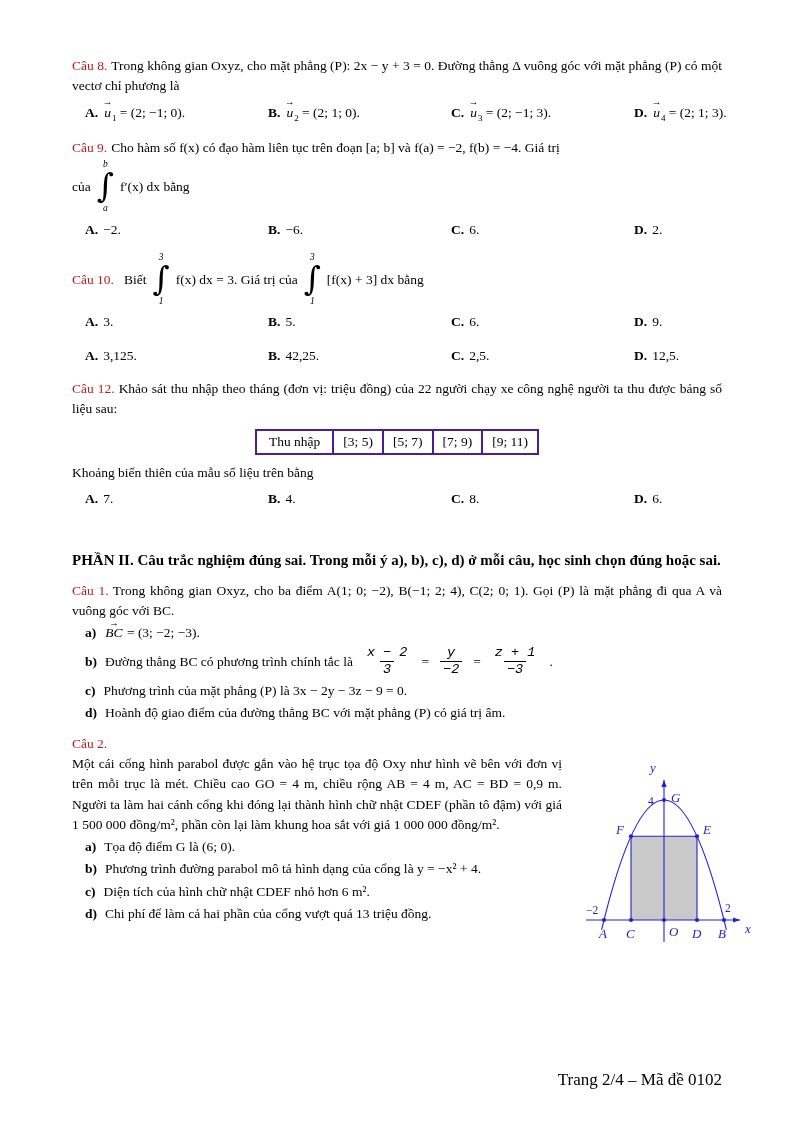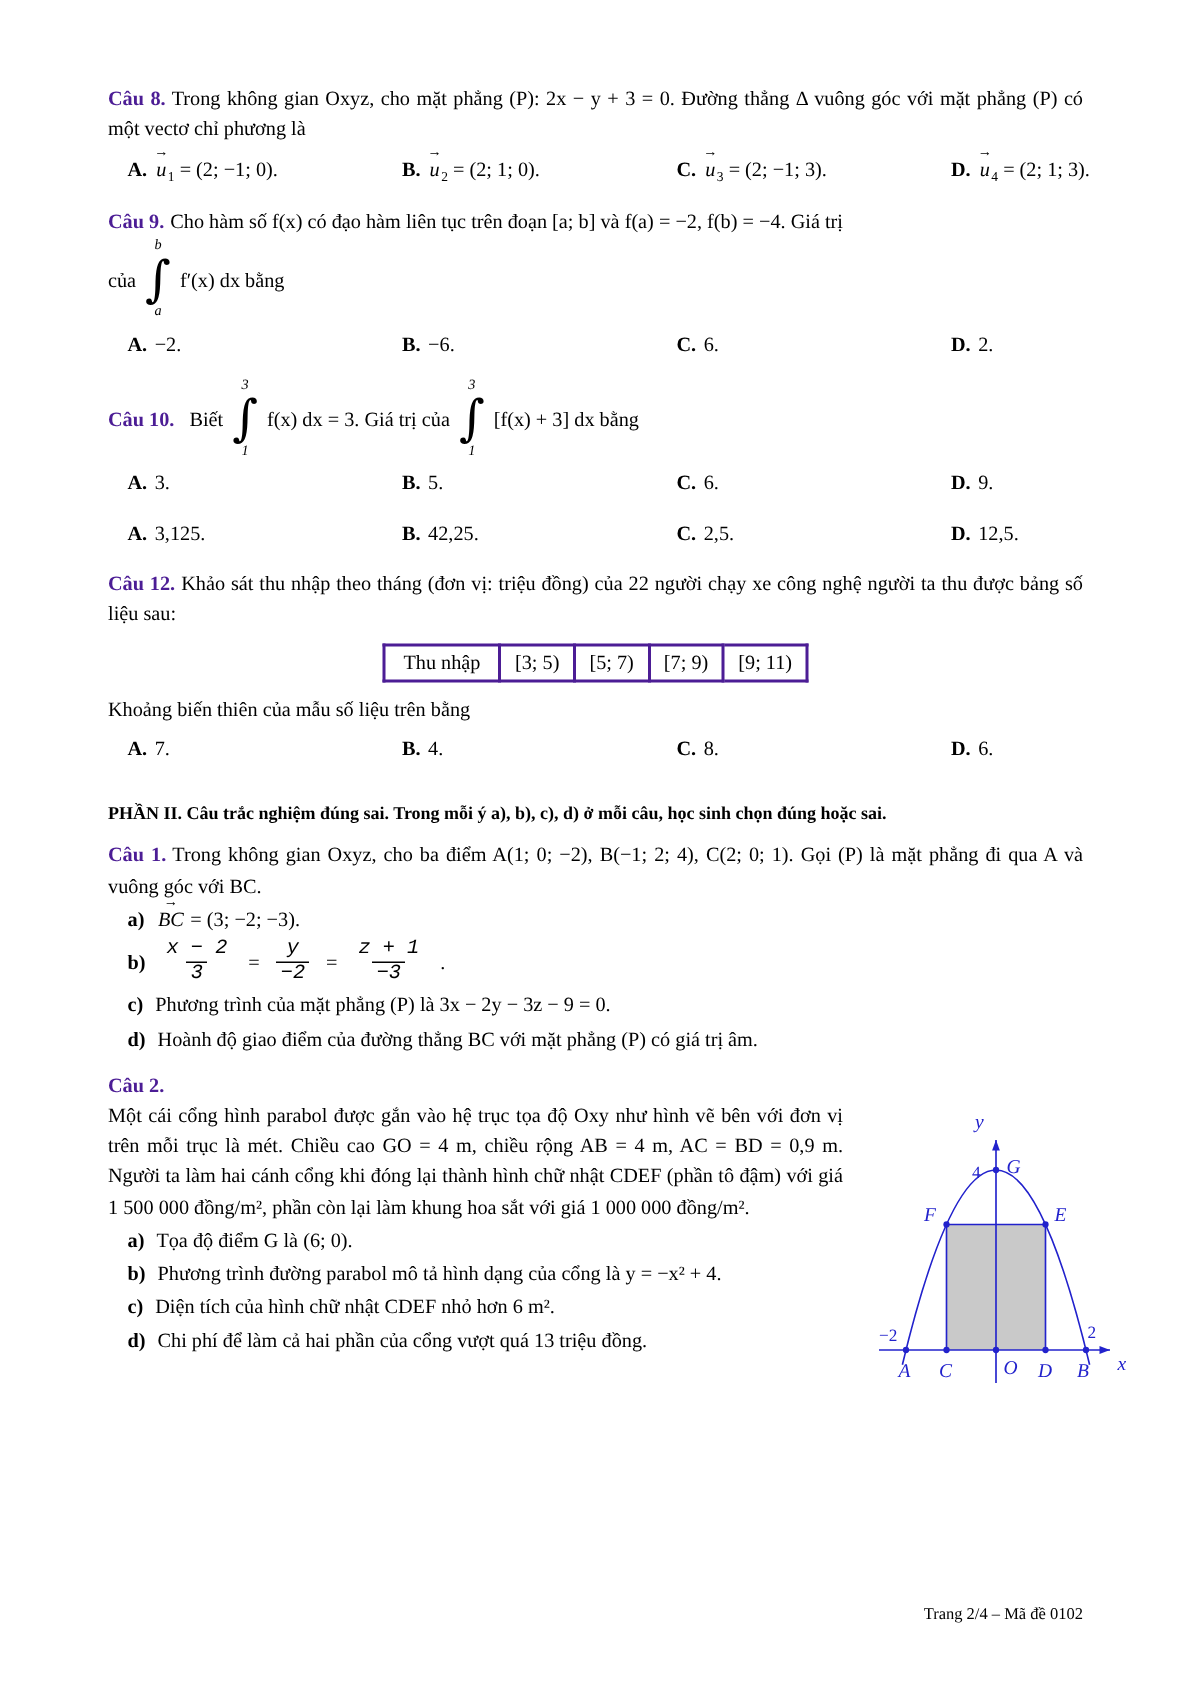--- a/index.html
+++ b/index.html
@@ -4,47 +4,47 @@
 <style>
   html,body{margin:0;padding:0;background:#e8e8e8;}
   .page{
     position:relative;width:794px;height:1122px;background:#ffffff;
     font-family:"Liberation Serif","DejaVu Serif",serif;
     font-size:13.5px;color:#000;overflow:hidden;margin:0 auto;
   }
   .content{position:absolute;left:72px;top:56px;width:650px;}
   p{margin:0;}
   .just{text-align:justify;line-height:1.5;}
-  .qlabel{color:#4c1d95;font-weight:bold;margin-right:4px;}
+  .qlabel{color:#b91c1c;font-weight:normal;margin-right:4px;}
   .qblock{margin-bottom:13px;}
   .opts{display:grid;grid-template-columns:163px 163px 163px 161px;padding-left:13px;margin-top:6px;line-height:1.5;gap:20px;}
   .opt .k{font-weight:bold;margin-right:5px;}
   sub{font-size:9px;}
   .vec{position:relative;font-style:italic;display:inline-block;padding:0 1px;}
   .vec::before{content:"\2192";position:absolute;top:-0.78em;left:50%;transform:translateX(-50%);font-size:0.7em;}
   .intline{display:flex;align-items:center;gap:6px;margin:2px 0 2px;}
   .integral{display:inline-flex;flex-direction:column;align-items:center;line-height:1;}
   .int-lim{font-size:9.5px;font-style:italic;line-height:1;}
   .int-sym{font-size:33px;line-height:1.05;font-family:"DejaVu Serif",serif;}
   .frac{display:inline-flex;flex-direction:column;align-items:center;line-height:1.2;margin:0 3px;vertical-align:middle;font-style:italic;font-family:Liberation Mono, monospace;}
   .frac .den{border-top:1px solid #000;padding:0 3px;}
   .frac .num{padding:0 3px;}
   table.freq{border-collapse:collapse;margin:10px auto 8px;}
   table.freq td{border:2px solid #4c1d95;padding:1px 9px;text-align:center;line-height:1.45;}
   table.freq td.hcol{padding:1px 12px;}
-  .part2-heading{font-size:12px;font-weight:bold;line-height:1.4;margin:24px 0 10px;text-align:justify;}
+  .part2-heading{font-size:15px;font-weight:bold;line-height:1.4;margin:40px 0 10px;text-align:justify;}
   .item{display:flex;gap:8px;margin:2px 0 0 13px;line-height:1.5;align-items:baseline;}
   .item .ikey{font-weight:bold;flex:0 0 auto;}
   .item .itext{text-align:justify;}
   .fline{align-items:center;}
   .fline span{white-space:nowrap;}
   .c2-row{display:flex;margin-top:2px;justify-content:flex-end;}
   .c2-left{width:490px;flex:0 0 auto;}
   .c2-fig{flex:0 0 auto;margin-left:10px;margin-right:-45px;}
-  .footer{position:absolute;right:72px;top:1070px;font-size:11px;}
+  .footer{position:absolute;right:72px;top:1070px;font-size:17px;}
 </style>
 </head>
 <body>
 
 <div class="page">
   <div class="content">
 
     <div class="qblock">
       <p class="just"><span class="qlabel">Câu 8.</span><span>Trong không gian Oxyz, cho mặt phẳng (P): 2x − y + 3 = 0. Đường thẳng Δ vuông góc với mặt phẳng (P) có một vectơ chỉ phương là</span></p>
       <div class="opts">
@@ -133,20 +133,21 @@
     <p class="part2-heading">PHẦN II. Câu trắc nghiệm đúng sai. Trong mỗi ý a), b), c), d) ở mỗi câu, học sinh chọn đúng hoặc sai.</p>
 
     <div class="qblock">
       <p class="just"><span class="qlabel">Câu 1.</span><span>Trong không gian Oxyz, cho ba điểm A(1; 0; −2), B(−1; 2; 4), C(2; 0; 1). Gọi (P) là mặt phẳng đi qua A và vuông góc với BC.</span></p>
       <div class="item">
         <b class="ikey">a)</b>
         <span><span class="vec">BC</span> <span>= (3; −2; −3).</span></span>
       </div>
       <div class="item fline">
         <b class="ikey">b)</b>
+        <span>Đường thẳng BC có phương trình chính tắc là</span>
         <span class="frac">
             <span class="num">x − 2</span>
             <span class="den">3</span>
           </span>
         <span>=</span>
         <span class="frac">
             <span class="num">y</span>
             <span class="den">−2</span>
           </span>
         <span>=</span>

